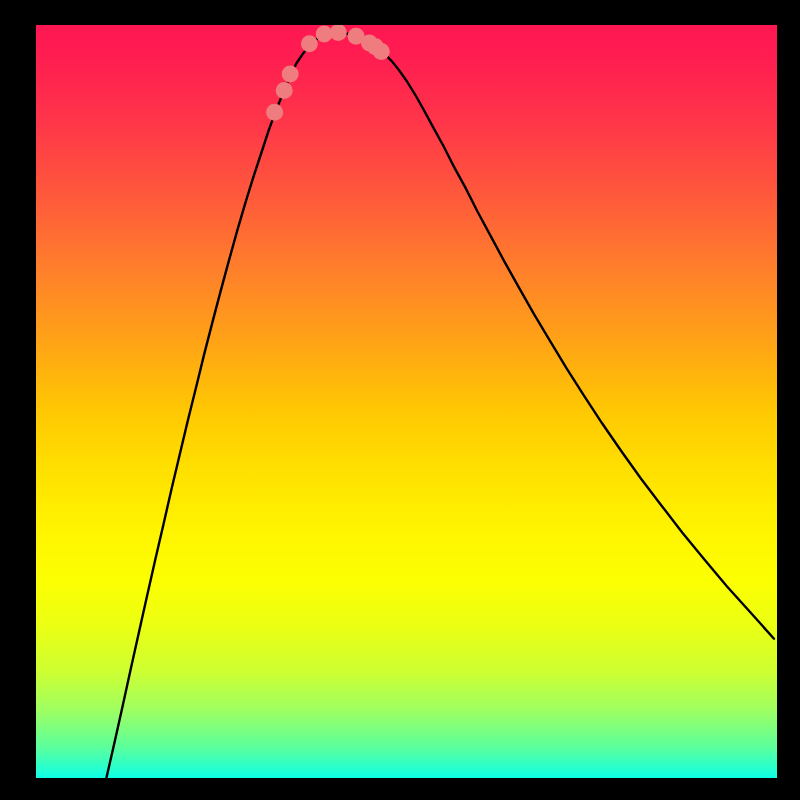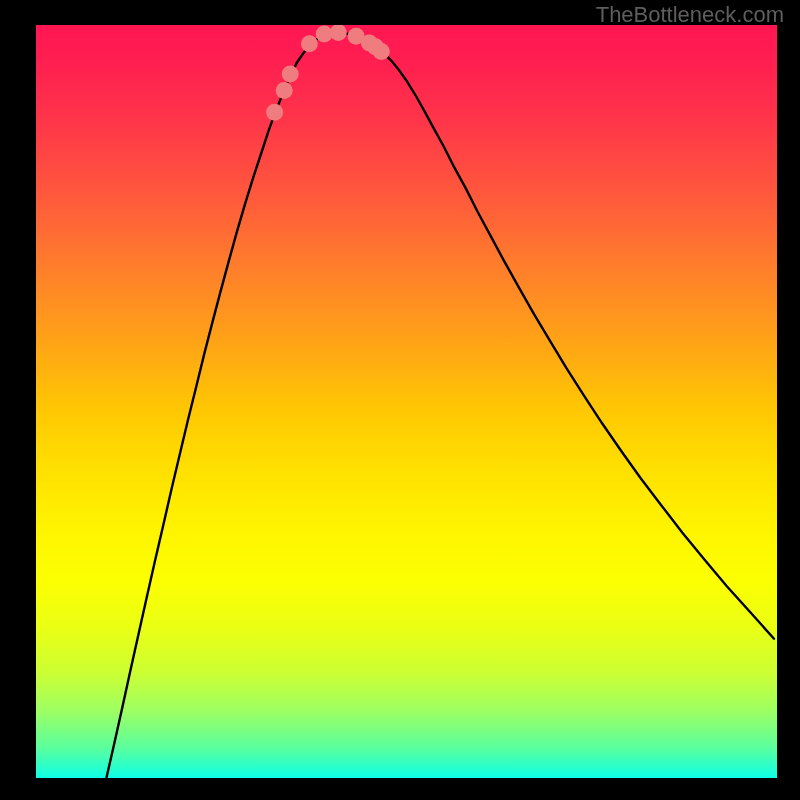--- a/index.html
+++ b/index.html
@@ -92,14 +92,13 @@
           <circle class="marker" cx="288.2" cy="9.0" r="8.5"></circle>
           <circle class="marker" cx="302.3" cy="7.5" r="8.5"></circle>
           <circle class="marker" cx="320.1" cy="11.3" r="8.5"></circle>
           <circle class="marker" cx="333.4" cy="18.1" r="8.5"></circle>
           <circle class="marker" cx="339.4" cy="21.8" r="8.5"></circle>
           <circle class="marker" cx="345.3" cy="26.4" r="8.5"></circle>
         </g>
     </svg>
   </div>
 
-  <div class="watermark">TheBottleneck.com</div>
 </div>
 
 </body></html>

